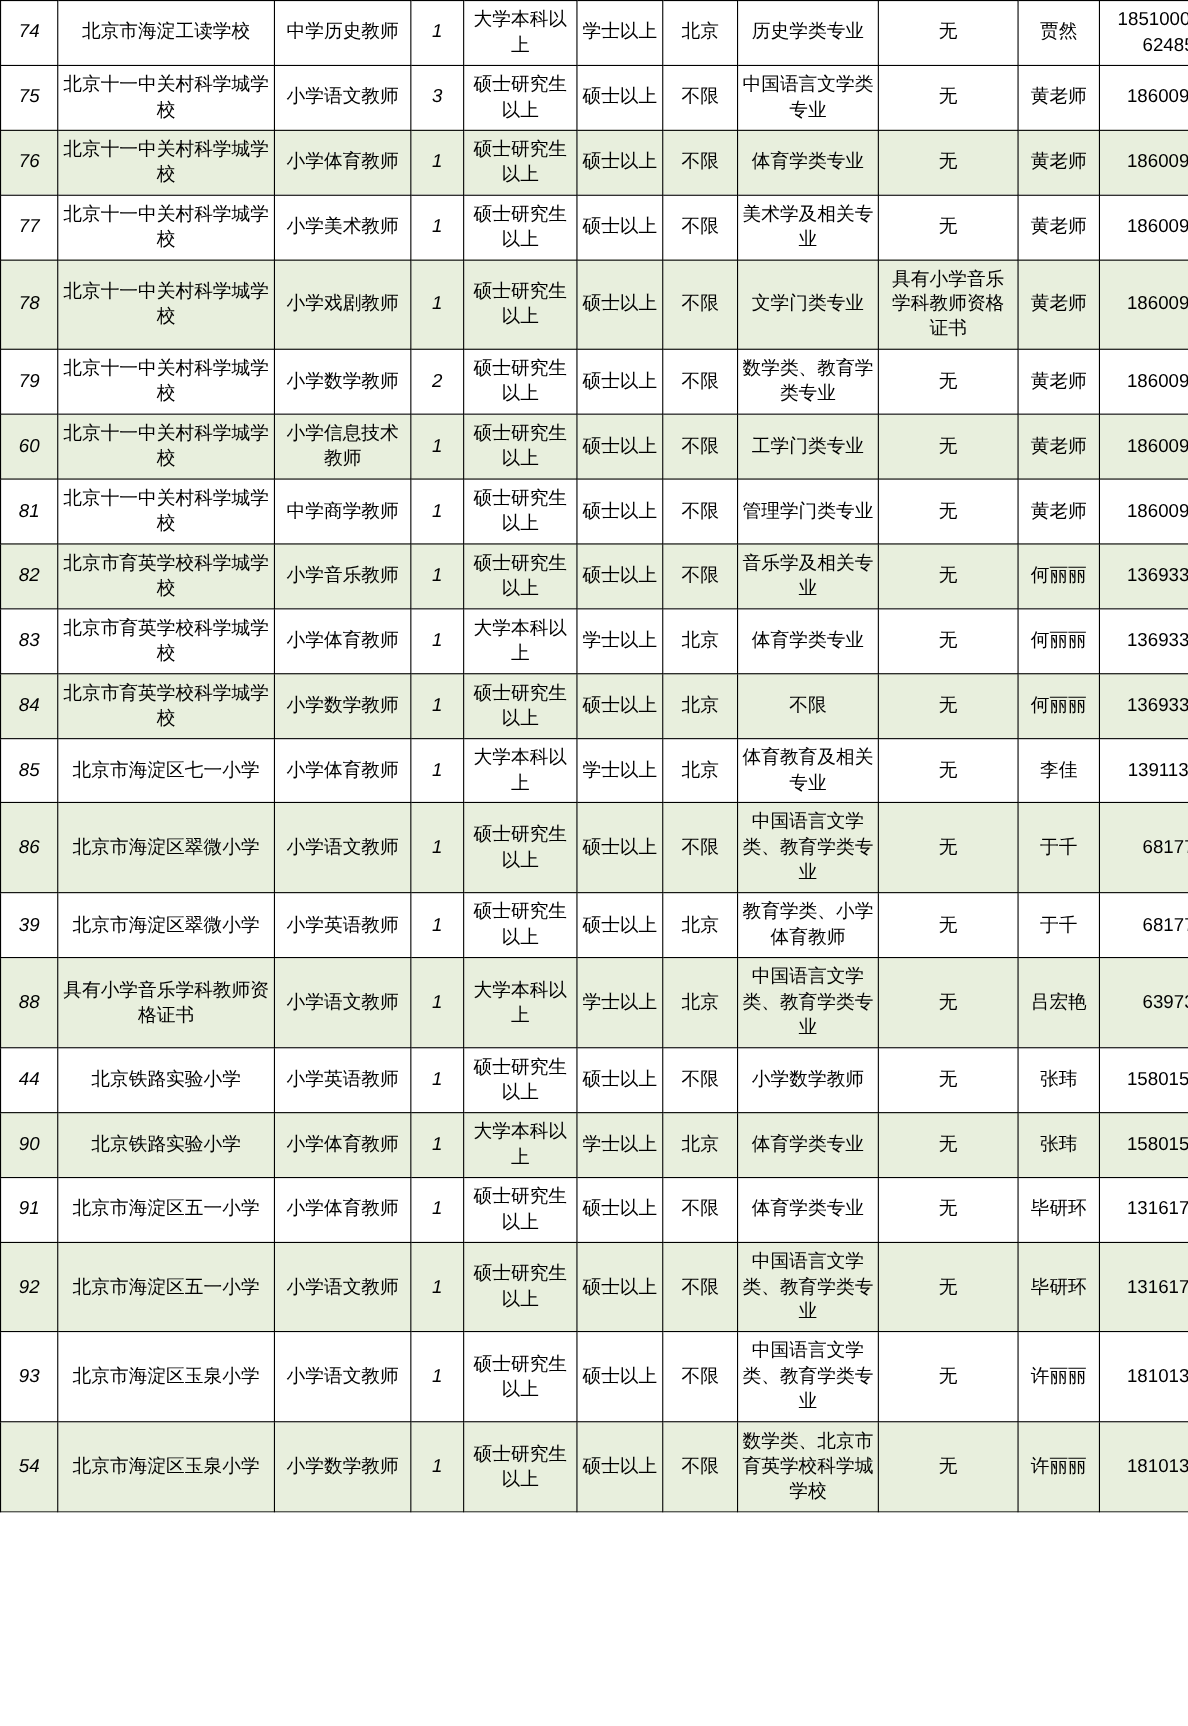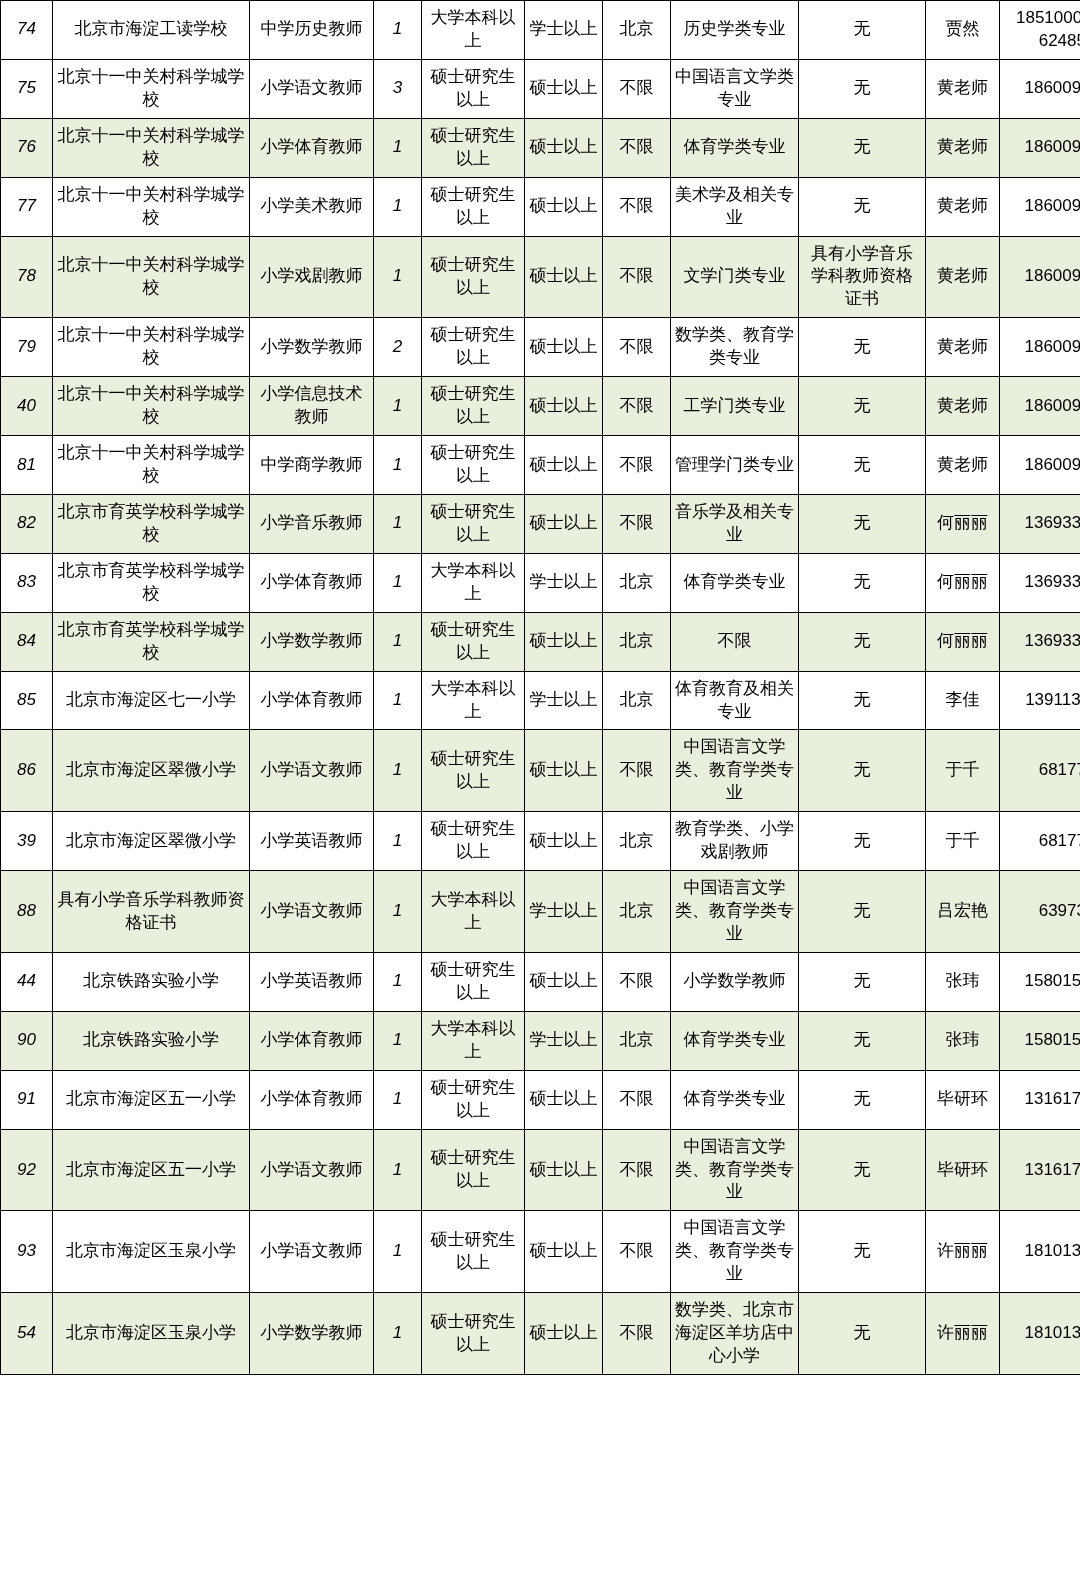--- a/index.html
+++ b/index.html
@@ -138,21 +138,21 @@
         <td class="c-num">2</td>
         <td class="c-edu">硕士研究生以上</td>
         <td class="c-deg">硕士以上</td>
         <td class="c-hk">不限</td>
         <td class="c-major">数学类、教育学类专业</td>
         <td class="c-other">无</td>
         <td class="c-contact">黄老师</td>
         <td class="c-phone">18600926695</td>
       </tr>
       <tr class="shaded">
-        <td class="c-no">40</td>
+        <td class="c-no">60</td>
         <td class="c-org">北京十一中关村科学城学校</td>
         <td class="c-post">小学信息技术教师</td>
         <td class="c-num">1</td>
         <td class="c-edu">硕士研究生以上</td>
         <td class="c-deg">硕士以上</td>
         <td class="c-hk">不限</td>
         <td class="c-major">工学门类专业</td>
         <td class="c-other">无</td>
         <td class="c-contact">黄老师</td>
         <td class="c-phone">18600926695</td>
@@ -236,21 +236,21 @@
         <td class="c-phone">68177879</td>
       </tr>
       <tr class="plain">
         <td class="c-no">39</td>
         <td class="c-org">北京市海淀区翠微小学</td>
         <td class="c-post">小学英语教师</td>
         <td class="c-num">1</td>
         <td class="c-edu">硕士研究生以上</td>
         <td class="c-deg">硕士以上</td>
         <td class="c-hk">北京</td>
-        <td class="c-major">教育学类、小学戏剧教师</td>
+        <td class="c-major">教育学类、小学体育教师</td>
         <td class="c-other">无</td>
         <td class="c-contact">于千</td>
         <td class="c-phone">68177879</td>
       </tr>
       <tr class="shaded">
         <td class="c-no">88</td>
         <td class="c-org">具有小学音乐学科教师资格证书</td>
         <td class="c-post">小学语文教师</td>
         <td class="c-num">1</td>
         <td class="c-edu">大学本科以上</td>
@@ -327,19 +327,19 @@
         <td class="c-phone">18101355918</td>
       </tr>
       <tr class="shaded">
         <td class="c-no">54</td>
         <td class="c-org">北京市海淀区玉泉小学</td>
         <td class="c-post">小学数学教师</td>
         <td class="c-num">1</td>
         <td class="c-edu">硕士研究生以上</td>
         <td class="c-deg">硕士以上</td>
         <td class="c-hk">不限</td>
-        <td class="c-major">数学类、北京市海淀区羊坊店中心小学</td>
+        <td class="c-major">数学类、北京市育英学校科学城学校</td>
         <td class="c-other">无</td>
         <td class="c-contact">许丽丽</td>
         <td class="c-phone">18101355918</td>
       </tr>
     </tbody>
 </table>
 
 </body></html>

